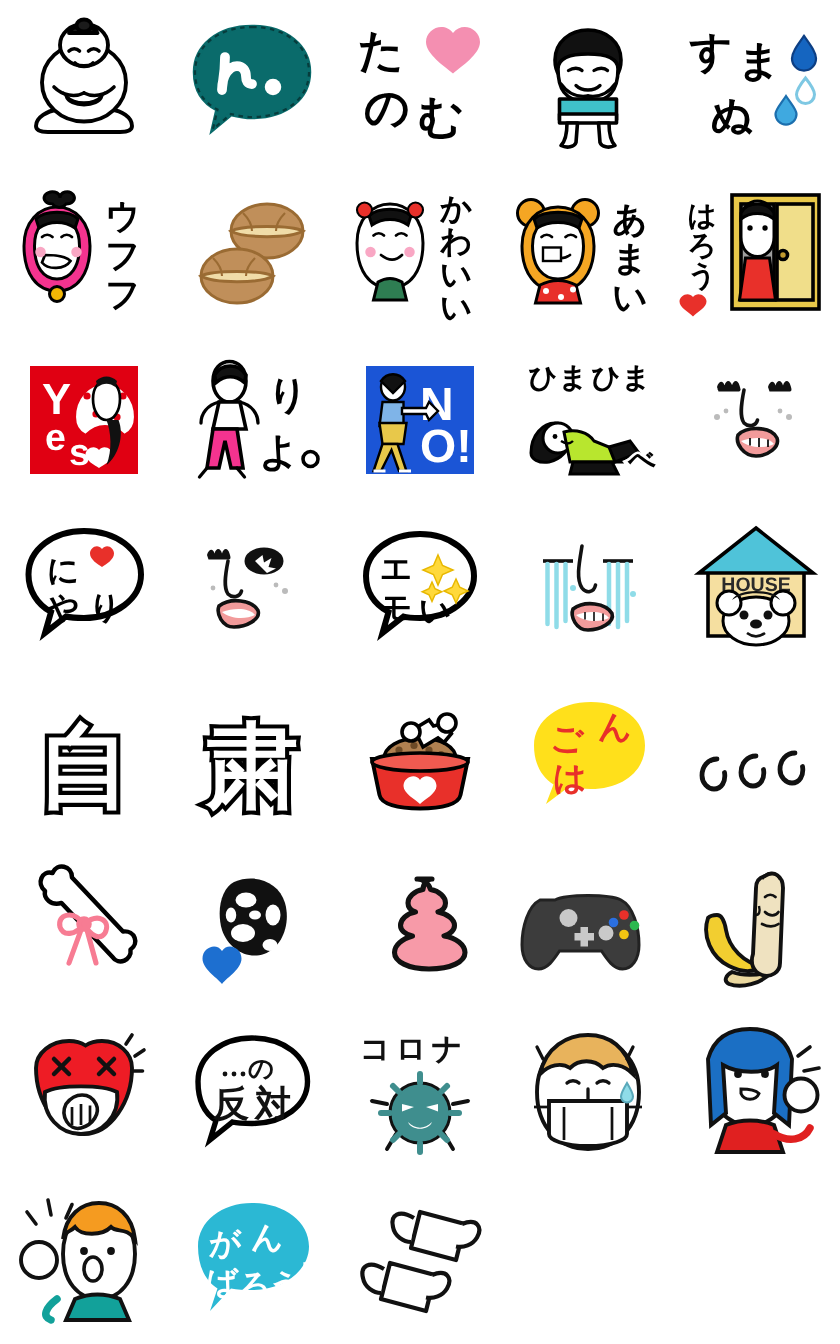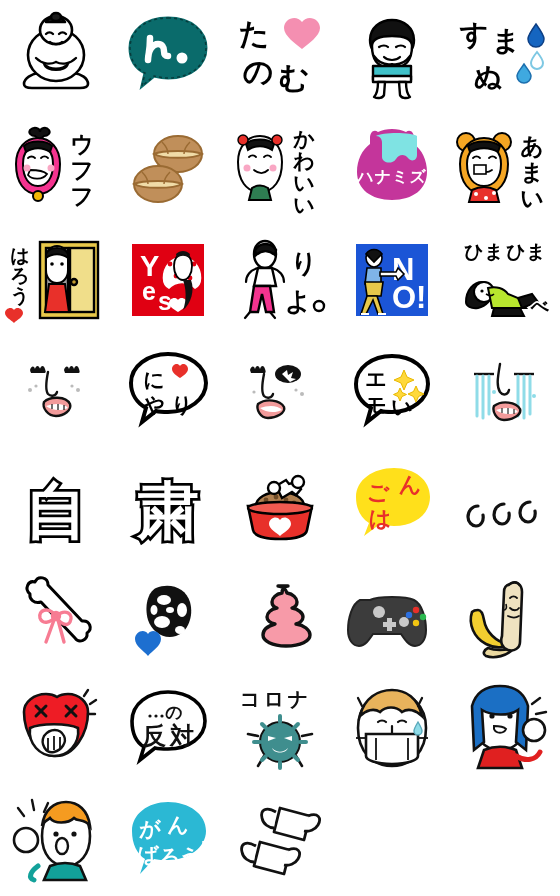--- a/index.html
+++ b/index.html
@@ -162,27 +162,20 @@
           <circle cx="23" cy="56" r="3.5"></circle>
           <circle cx="49" cy="56" r="3.5"></circle>
         </g>
       <text class="jp" x="80" y="34" font-size="21" text-anchor="middle" fill="#000" stroke="#fff" stroke-width="4.5" paint-order="stroke">か</text>
       <text class="jp" x="80" y="56" font-size="21" text-anchor="middle" fill="#000" stroke="#fff" stroke-width="4.5" paint-order="stroke">わ</text>
       <text class="jp" x="80" y="78" font-size="21" text-anchor="middle" fill="#000" stroke="#fff" stroke-width="4.5" paint-order="stroke">い</text>
       <text class="jp" x="80" y="100" font-size="21" text-anchor="middle" fill="#000" stroke="#fff" stroke-width="4.5" paint-order="stroke">い</text>
     </svg>
   </div>
 
-  <div class="cell">
-    <svg class="art" viewBox="0 0 112 112">
-      <path d="M34 26c0-6 4-9 8-6 8-4 20-4 28 0 4-3 8 0 8 6v6c8 6 13 16 13 28 0 17-14 28-35 28S21 77 21 60c0-12 5-22 13-28z" fill="#C4359B"></path>
-      <path d="M40 24c4 0 6 3 6 7v14c0 6 10 8 14 2 3-5 9-5 12-1 3 4 9 3 9-3V24c-6-4-35-4-41 0z" fill="#7FE3E3"></path>
-      <text class="jp" x="56" y="70" font-size="16" text-anchor="middle" fill="#fff" letter-spacing="1">ハナミズ</text>
-    </svg>
-  </div>
 
   <div class="cell">
     <svg class="art" viewBox="0 0 112 112">
       <g stroke="#000" stroke-width="2">
         <circle cx="18" cy="30" r="9" fill="#F5A623"></circle>
           <circle cx="54" cy="30" r="9" fill="#F5A623"></circle>
         <path d="M12 52c0-16 11-26 24-26s24 10 24 26c0 18-9 30-24 30S12 70 12 52z" fill="#F5A623"></path>
         <path d="M19 52c0-12 7-19 17-19s17 7 17 19c0 14-7 22-17 22S19 66 19 52z" fill="#fff"></path>
         <path d="M20 34c7-6 25-6 32 0l-2 6c-8-5-20-5-28 0z" fill="#111"></path>
         <path d="M24 78c8-4 16-4 24 0l3 12H21z" fill="#E8302A"></path>
@@ -403,20 +396,41 @@
           <path d="M60 72v6"></path>
           <path d="M66 73v5"></path>
         </g>
       <g fill="#8FDCE8">
           <circle cx="46" cy="56" r="2"></circle>
           <circle cx="86" cy="60" r="2"></circle>
         </g>
     </svg>
   </div>
 
+  <div class="cell">
+    <svg class="art" viewBox="0 0 112 112">
+      <g stroke="#000" stroke-width="2.4">
+        <path d="M24 44h64v44H24z" fill="#F5DFA0"></path>
+        <path d="M56 16l38 30H18z" fill="#4FC3D9"></path>
+      </g>
+      <text x="56" y="58" font-size="13" font-weight="bold" text-anchor="middle" fill="#2a2a2a" font-family="'Liberation Sans',sans-serif">HOUSE</text>
+      <g stroke="#000" stroke-width="2" fill="#fff">
+        <ellipse cx="56" cy="78" rx="22" ry="16"></ellipse>
+        <circle cx="38" cy="66" r="8"></circle>
+          <circle cx="74" cy="66" r="8"></circle>
+      </g>
+      <path d="M40 64c8-6 24-6 32 0-4-8-28-8-32 0z" fill="#111"></path>
+      <g fill="#111">
+          <circle cx="48" cy="74" r="3"></circle>
+          <circle cx="64" cy="74" r="3"></circle>
+          <ellipse cx="56" cy="80" rx="4" ry="3"></ellipse>
+        </g>
+      <path d="M50 86c4 3 8 3 12 0" fill="none" stroke="#111" stroke-width="1.8"></path>
+    </svg>
+  </div>
 
   <div class="cell">
     <svg class="art" viewBox="0 0 112 112">
       <text class="jp" x="56" y="84" font-size="62" text-anchor="middle" fill="#fff" stroke="#000" stroke-width="5.5" paint-order="stroke">自</text>
     </svg>
   </div>
 
   <div class="cell">
     <svg class="art" viewBox="0 0 112 112">
       <text class="jp" x="56" y="84" font-size="62" text-anchor="middle" fill="#fff" stroke="#000" stroke-width="5.5" paint-order="stroke">粛</text>

